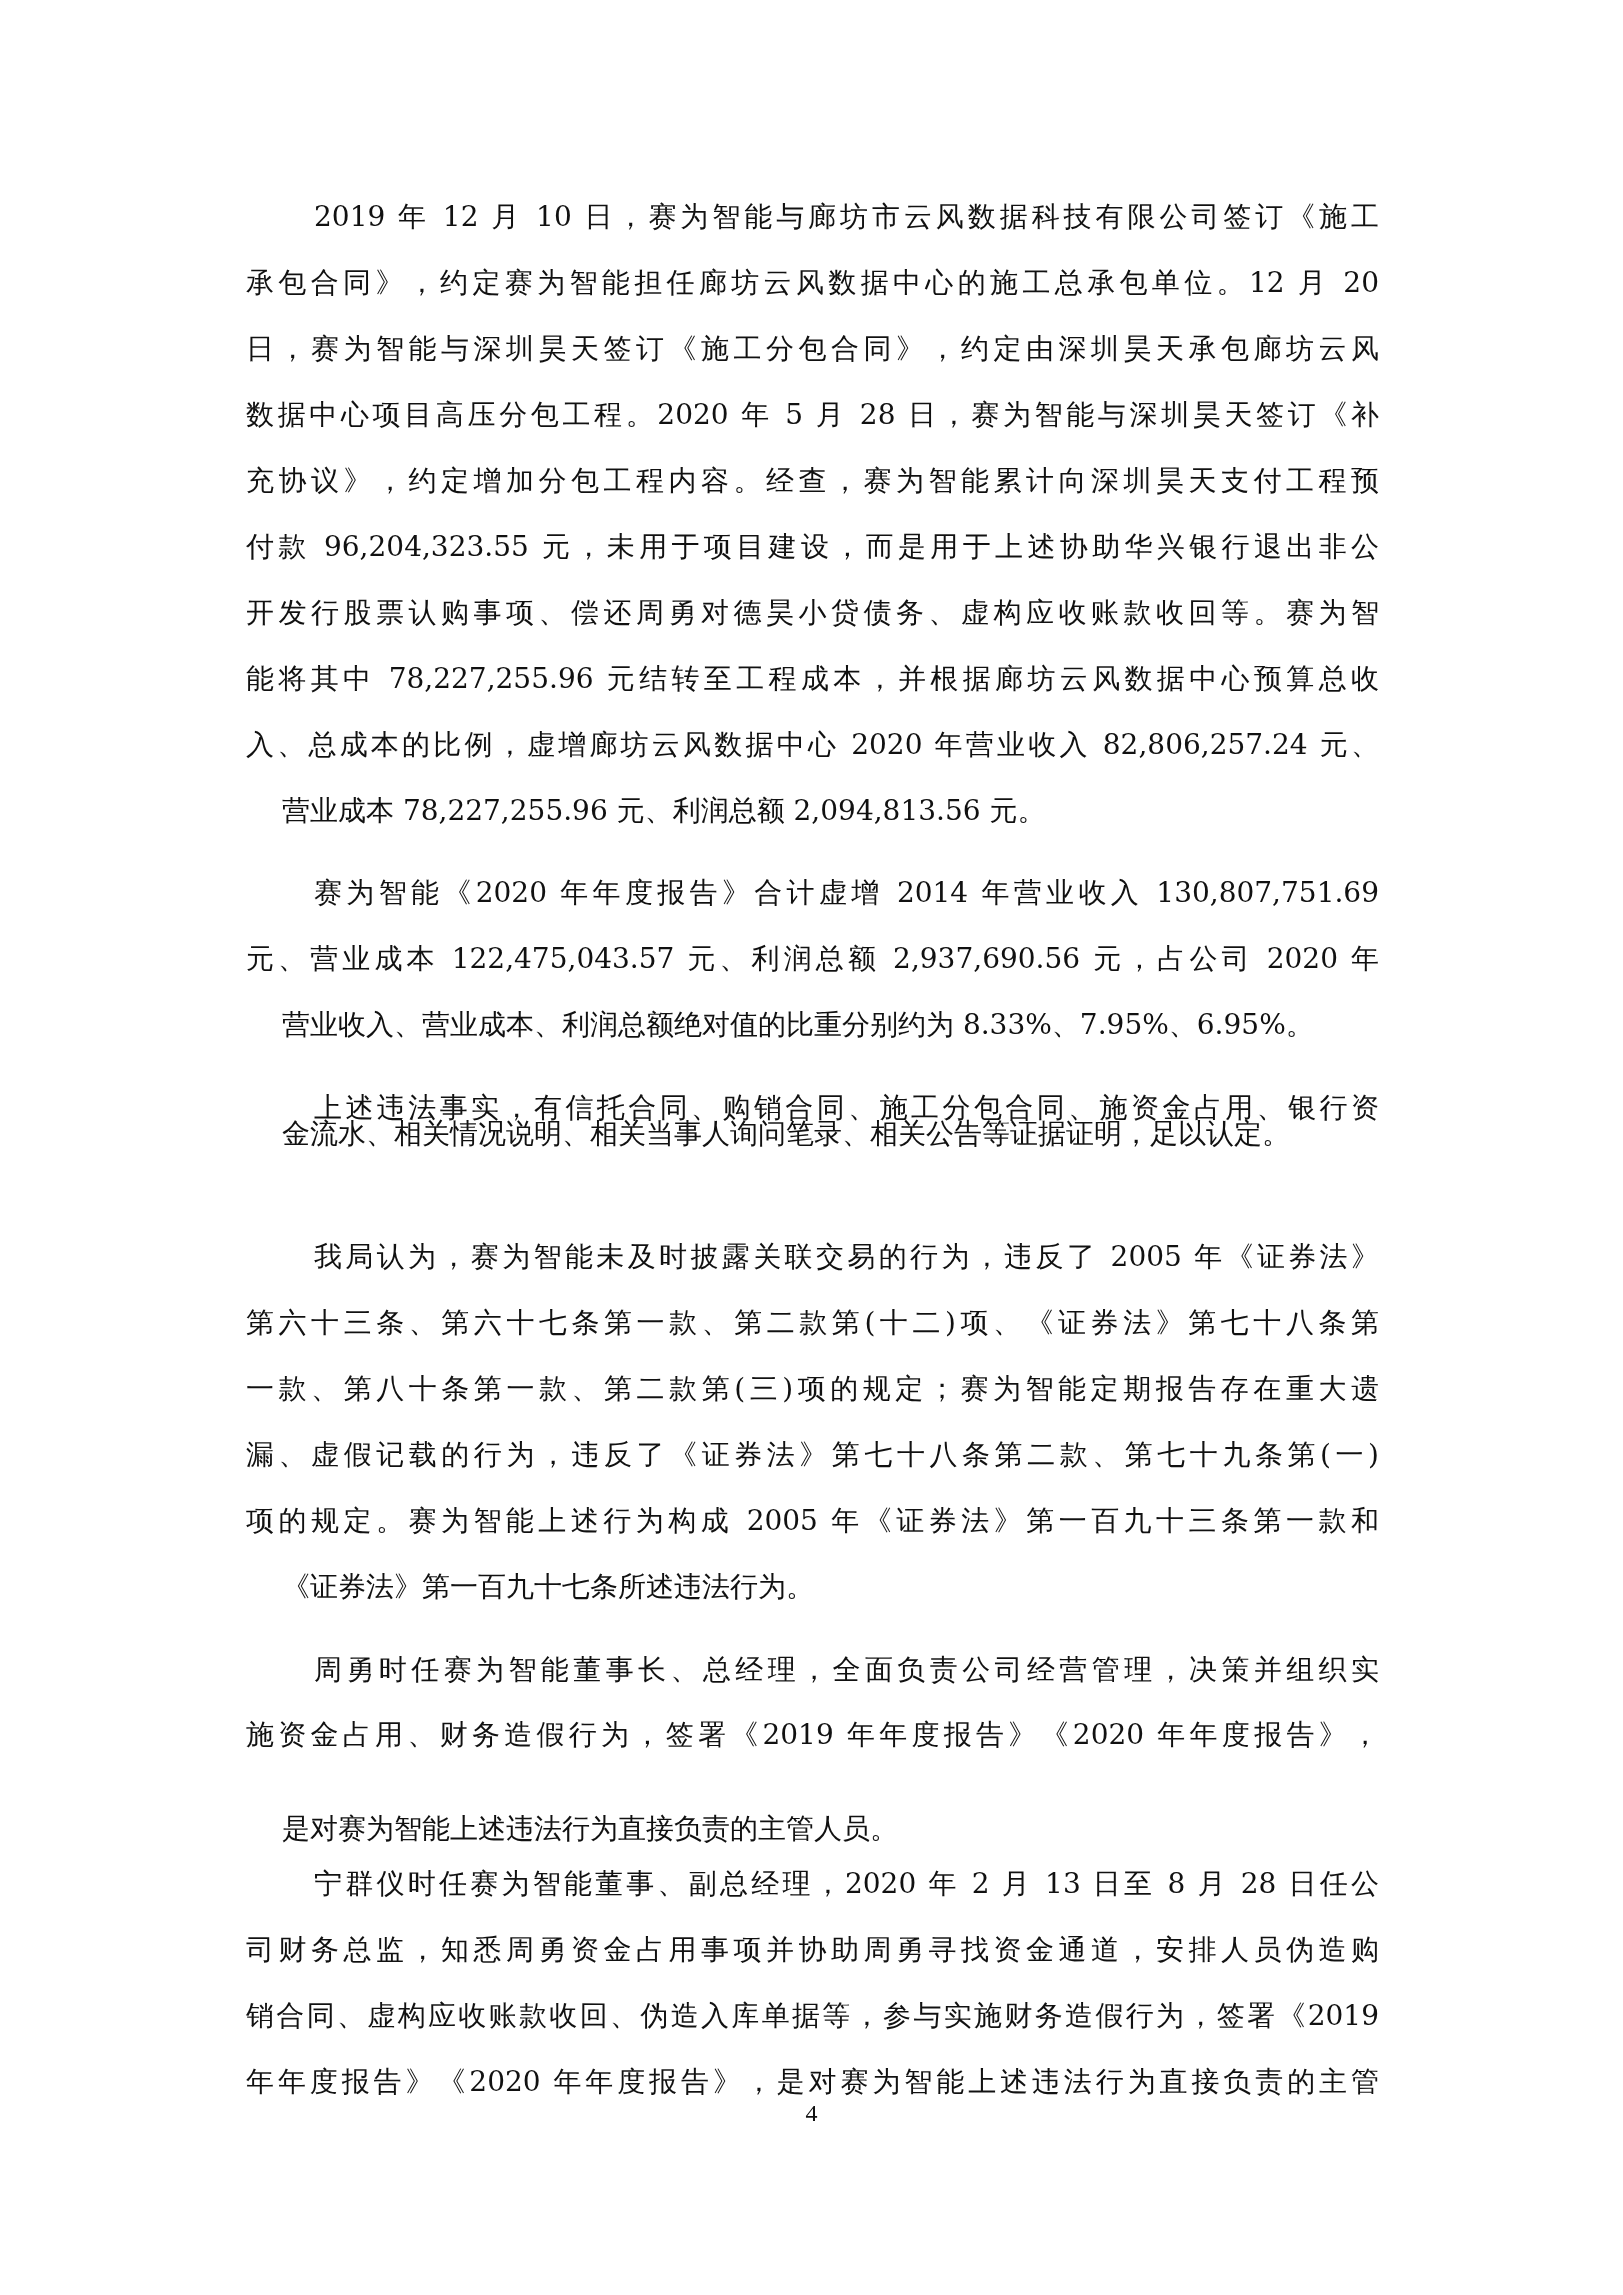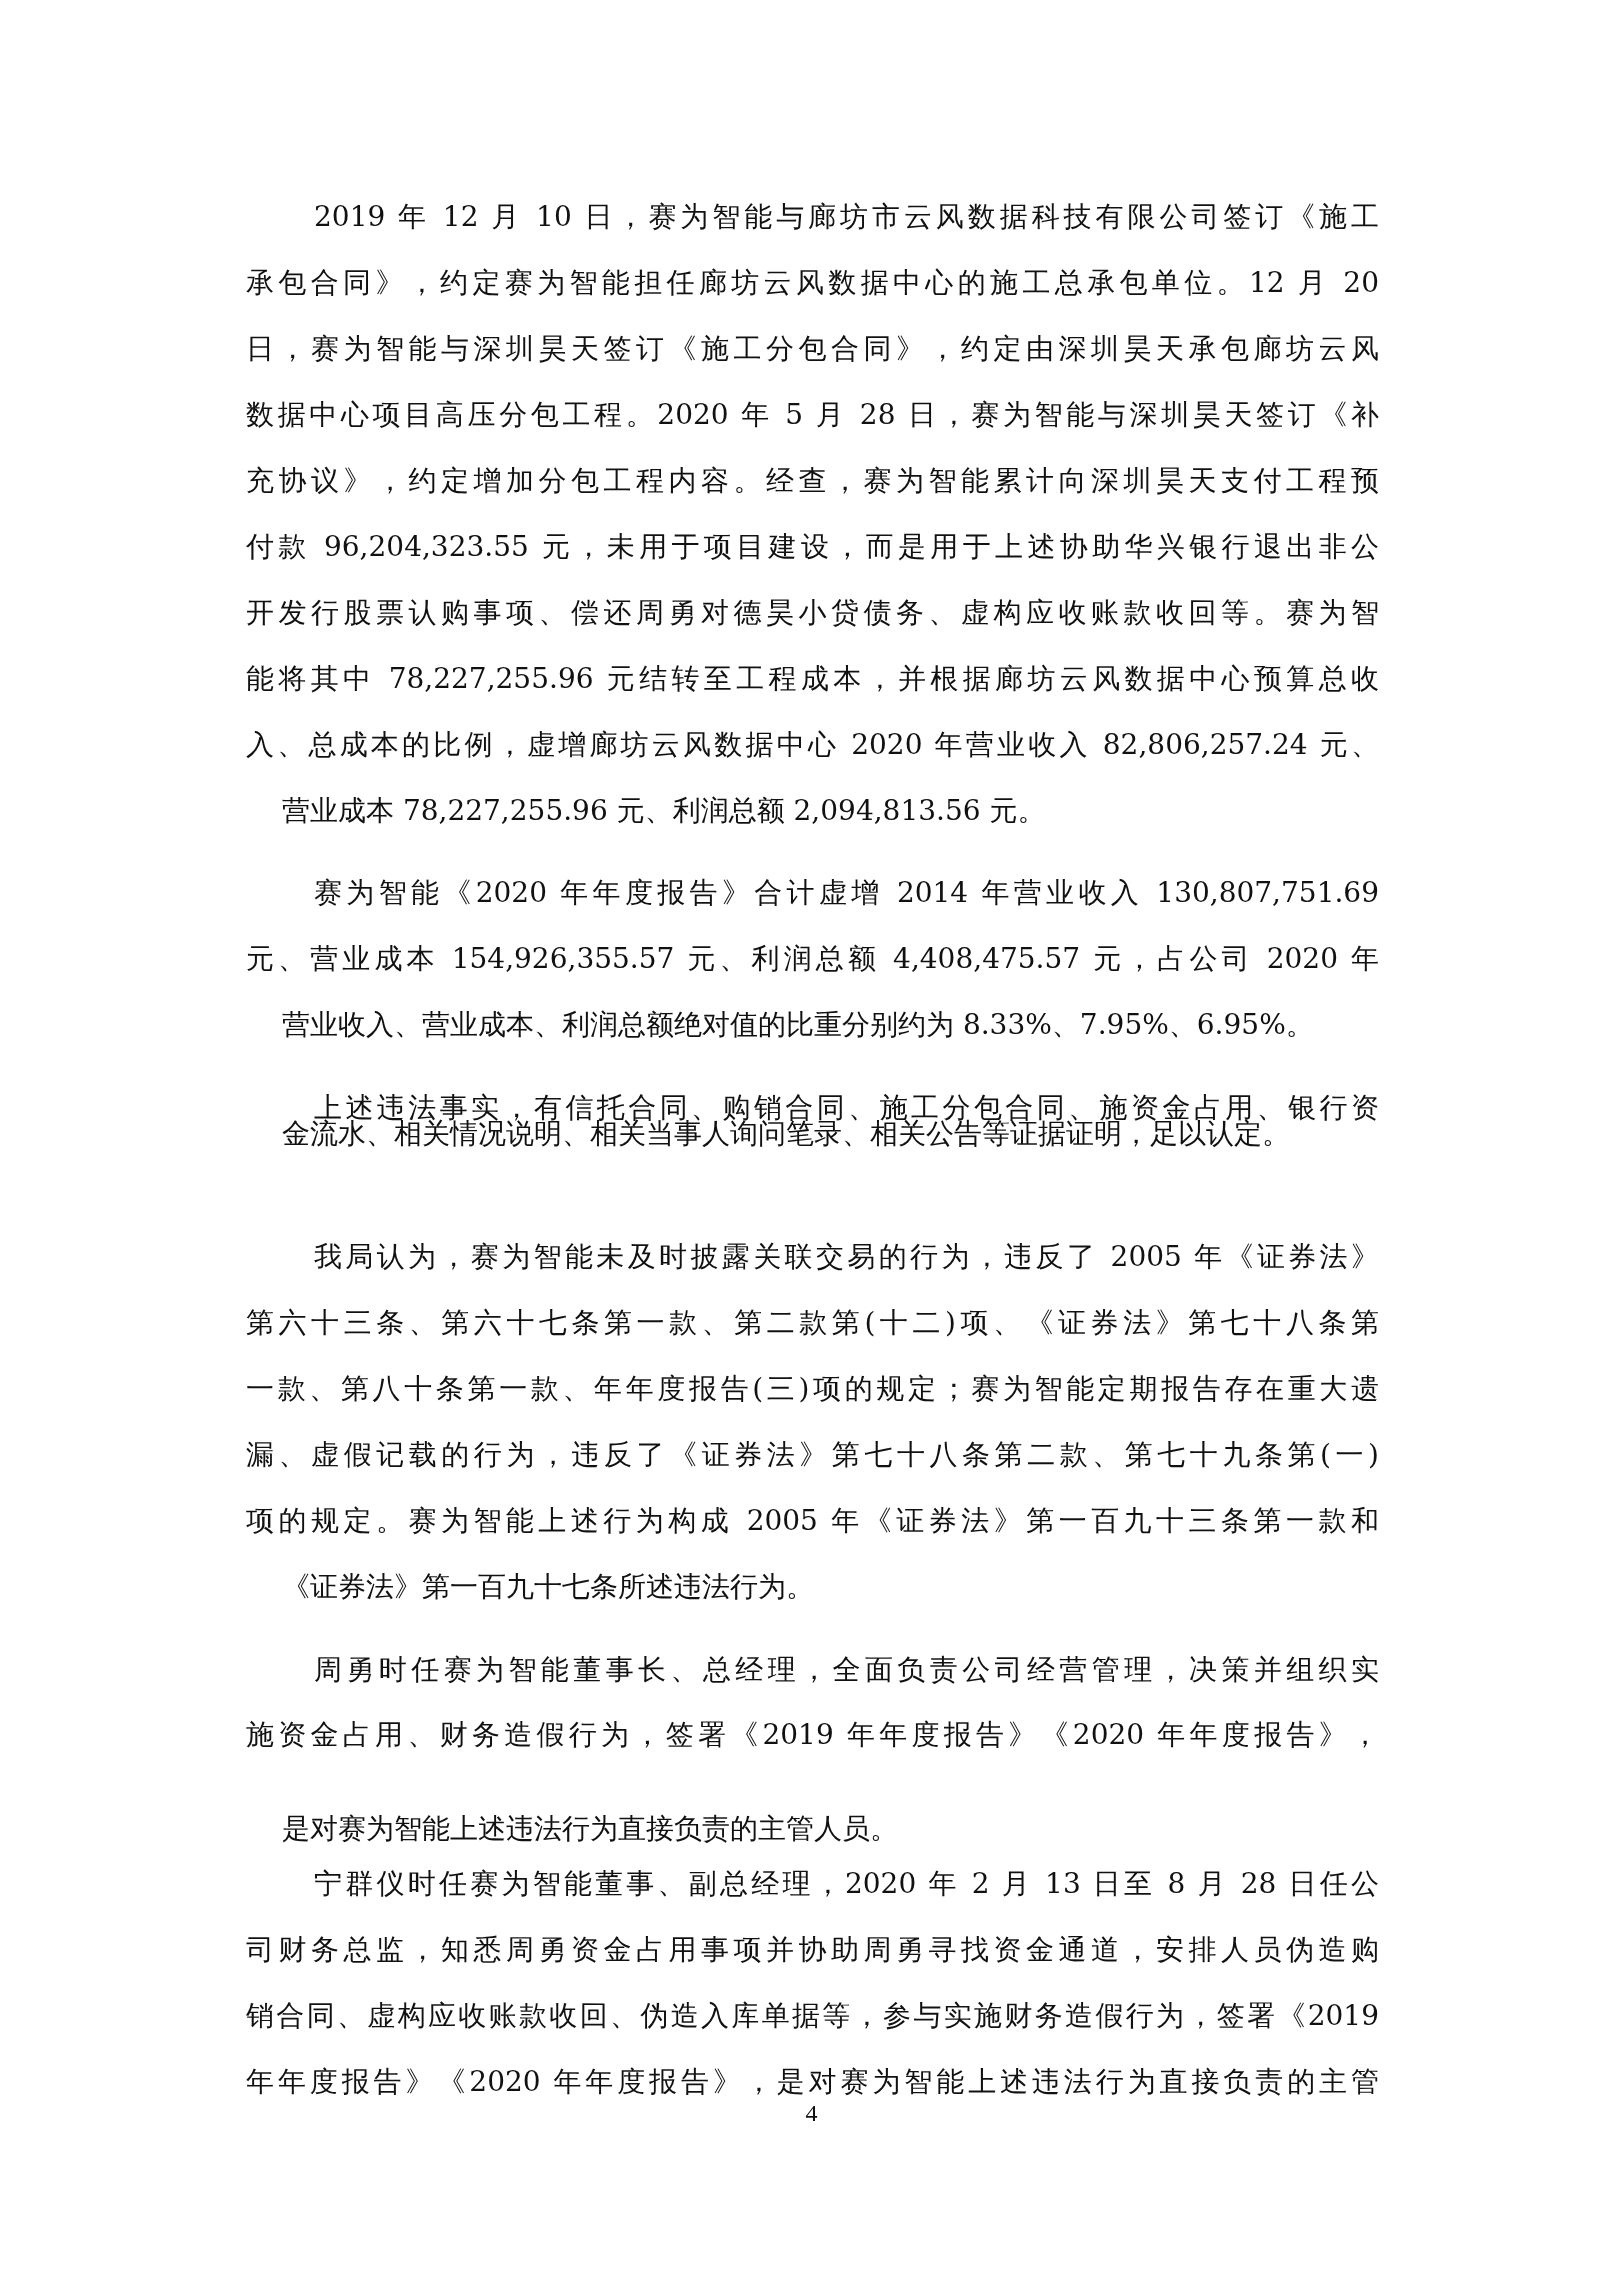--- a/index.html
+++ b/index.html
@@ -65,33 +65,33 @@
     <div class="line" style="top:264px">充协议》，约定增加分包工程内容。经查，赛为智能累计向深圳昊天支付工程预</div>
     <div class="line" style="top:330px">付款 96,204,323.55 元，未用于项目建设，而是用于上述协助华兴银行退出非公</div>
     <div class="line" style="top:396px">开发行股票认购事项、偿还周勇对德昊小贷债务、虚构应收账款收回等。赛为智</div>
     <div class="line" style="top:462px">能将其中 78,227,255.96 元结转至工程成本，并根据廊坊云风数据中心预算总收</div>
     <div class="line" style="top:528px">入、总成本的比例，虚增廊坊云风数据中心 2020 年营业收入 82,806,257.24 元、</div>
     <div class="line last" style="top:594px">营业成本 78,227,255.96 元、利润总额 2,094,813.56 元。</div>
   </div>
 
   <div>
     <div class="line indent" style="top:676px">赛为智能《2020 年年度报告》合计虚增 2014 年营业收入 130,807,751.69</div>
-    <div class="line" style="top:742px">元、营业成本 154,926,355.57 元、利润总额 4,408,475.57 元，占公司 2020 年</div>
+    <div class="line" style="top:742px">元、营业成本 122,475,043.57 元、利润总额 2,937,690.56 元，占公司 2020 年</div>
     <div class="line last" style="top:808px">营业收入、营业成本、利润总额绝对值的比重分别约为 8.33%、7.95%、6.95%。</div>
   </div>
 
   <div>
     <div class="line indent" style="top:891px">上述违法事实，有信托合同、购销合同、施工分包合同、施资金占用、银行资</div>
     <div class="line last" style="top:917px">金流水、相关情况说明、相关当事人询问笔录、相关公告等证据证明，足以认定。</div>
   </div>
 
   <div>
     <div class="line indent" style="top:1040px">我局认为，赛为智能未及时披露关联交易的行为，违反了 2005 年《证券法》</div>
     <div class="line" style="top:1106px">第六十三条、第六十七条第一款、第二款第(十二)项、《证券法》第七十八条第</div>
-    <div class="line" style="top:1172px">一款、第八十条第一款、年年度报告(三)项的规定；赛为智能定期报告存在重大遗</div>
+    <div class="line" style="top:1172px">一款、第八十条第一款、第二款第(三)项的规定；赛为智能定期报告存在重大遗</div>
     <div class="line" style="top:1238px">漏、虚假记载的行为，违反了《证券法》第七十八条第二款、第七十九条第(一)</div>
     <div class="line" style="top:1304px">项的规定。赛为智能上述行为构成 2005 年《证券法》第一百九十三条第一款和</div>
     <div class="line last" style="top:1370px">《证券法》第一百九十七条所述违法行为。</div>
   </div>
 
   <div>
     <div class="line indent" style="top:1453px">周勇时任赛为智能董事长、总经理，全面负责公司经营管理，决策并组织实</div>
     <div class="line" style="top:1518px">施资金占用、财务造假行为，签署《2019 年年度报告》《2020 年年度报告》，</div>
     <div class="line last" style="top:1612px">是对赛为智能上述违法行为直接负责的主管人员。</div>
   </div>

